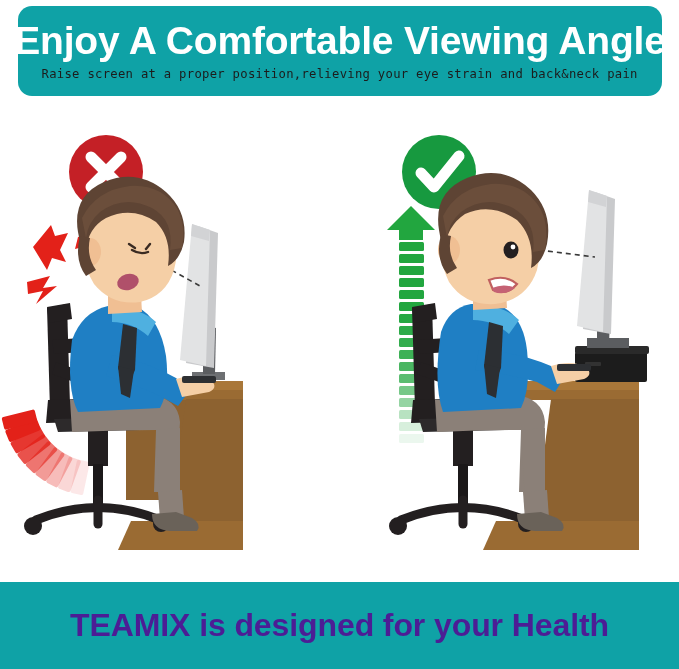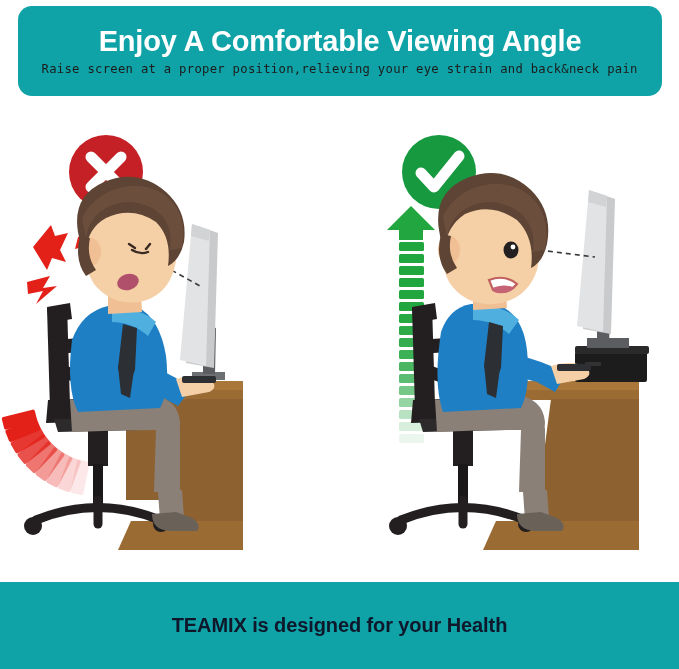--- a/index.html
+++ b/index.html
@@ -12,41 +12,41 @@
   #page{position:relative;width:679px;height:669px;background:#fff;overflow:hidden;}
 
   
   .top-banner{
     position:absolute;left:18px;top:6px;width:644px;height:90px;
     background:#0fa2a6;border-radius:14px;
     display:flex;flex-direction:column;align-items:center;justify-content:center;
     box-sizing:border-box;
   }
   .top-title{
-    color:#ffffff;font-size:29px;font-weight:bold;
+    color:#ffffff;font-size:39px;font-weight:bold;
     letter-spacing:-0.2px;line-height:1.05;
     text-align:center;white-space:nowrap;
     font-family:"Liberation Sans", sans-serif;
     margin-bottom:4px;
   }
   .top-sub{
     color:#1c1c1c;font-size:12.4px;font-weight:normal;
     font-family:"DejaVu Sans Mono", monospace;
     letter-spacing:0.3px;white-space:nowrap;text-align:center;
     transform:scaleX(0.985);
   }
 
   
   .bottom-banner{
     position:absolute;left:0;top:582px;width:679px;height:87px;
     background:#0fa2a6;
     display:flex;align-items:center;justify-content:center;
   }
   .bottom-title{
-    color:#0f172a;font-size:20px;font-weight:bold;
+    color:#4c1d95;font-size:32px;font-weight:bold;
     letter-spacing:-0.1px;white-space:nowrap;text-align:center;
   }
 
   
   .stage{position:absolute;left:0;top:100px;width:679px;height:482px;}
   .scene{position:absolute;top:0;width:340px;height:482px;}
   .scene-left{left:0;}
   .scene-right{left:339px;}
   .scene svg{display:block;width:100%;height:100%;}
 </style>

